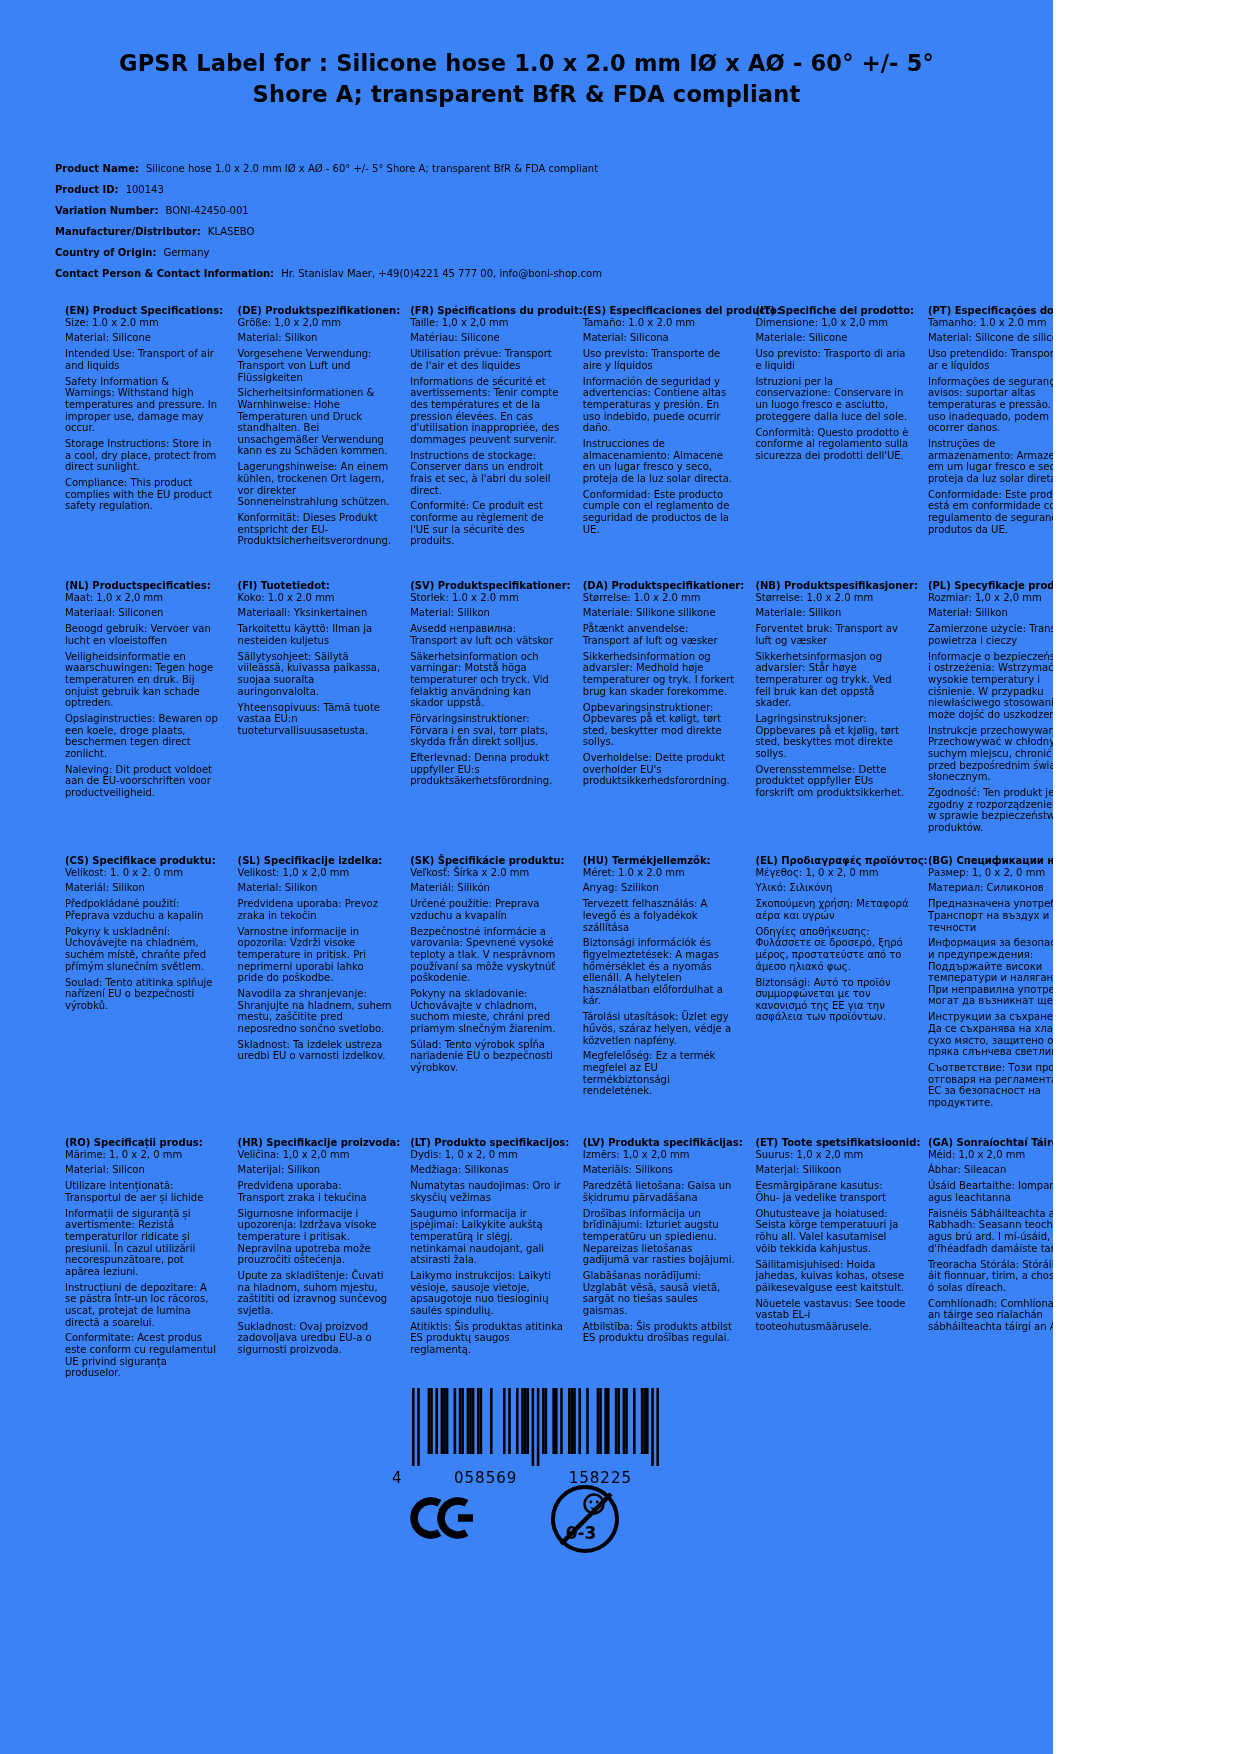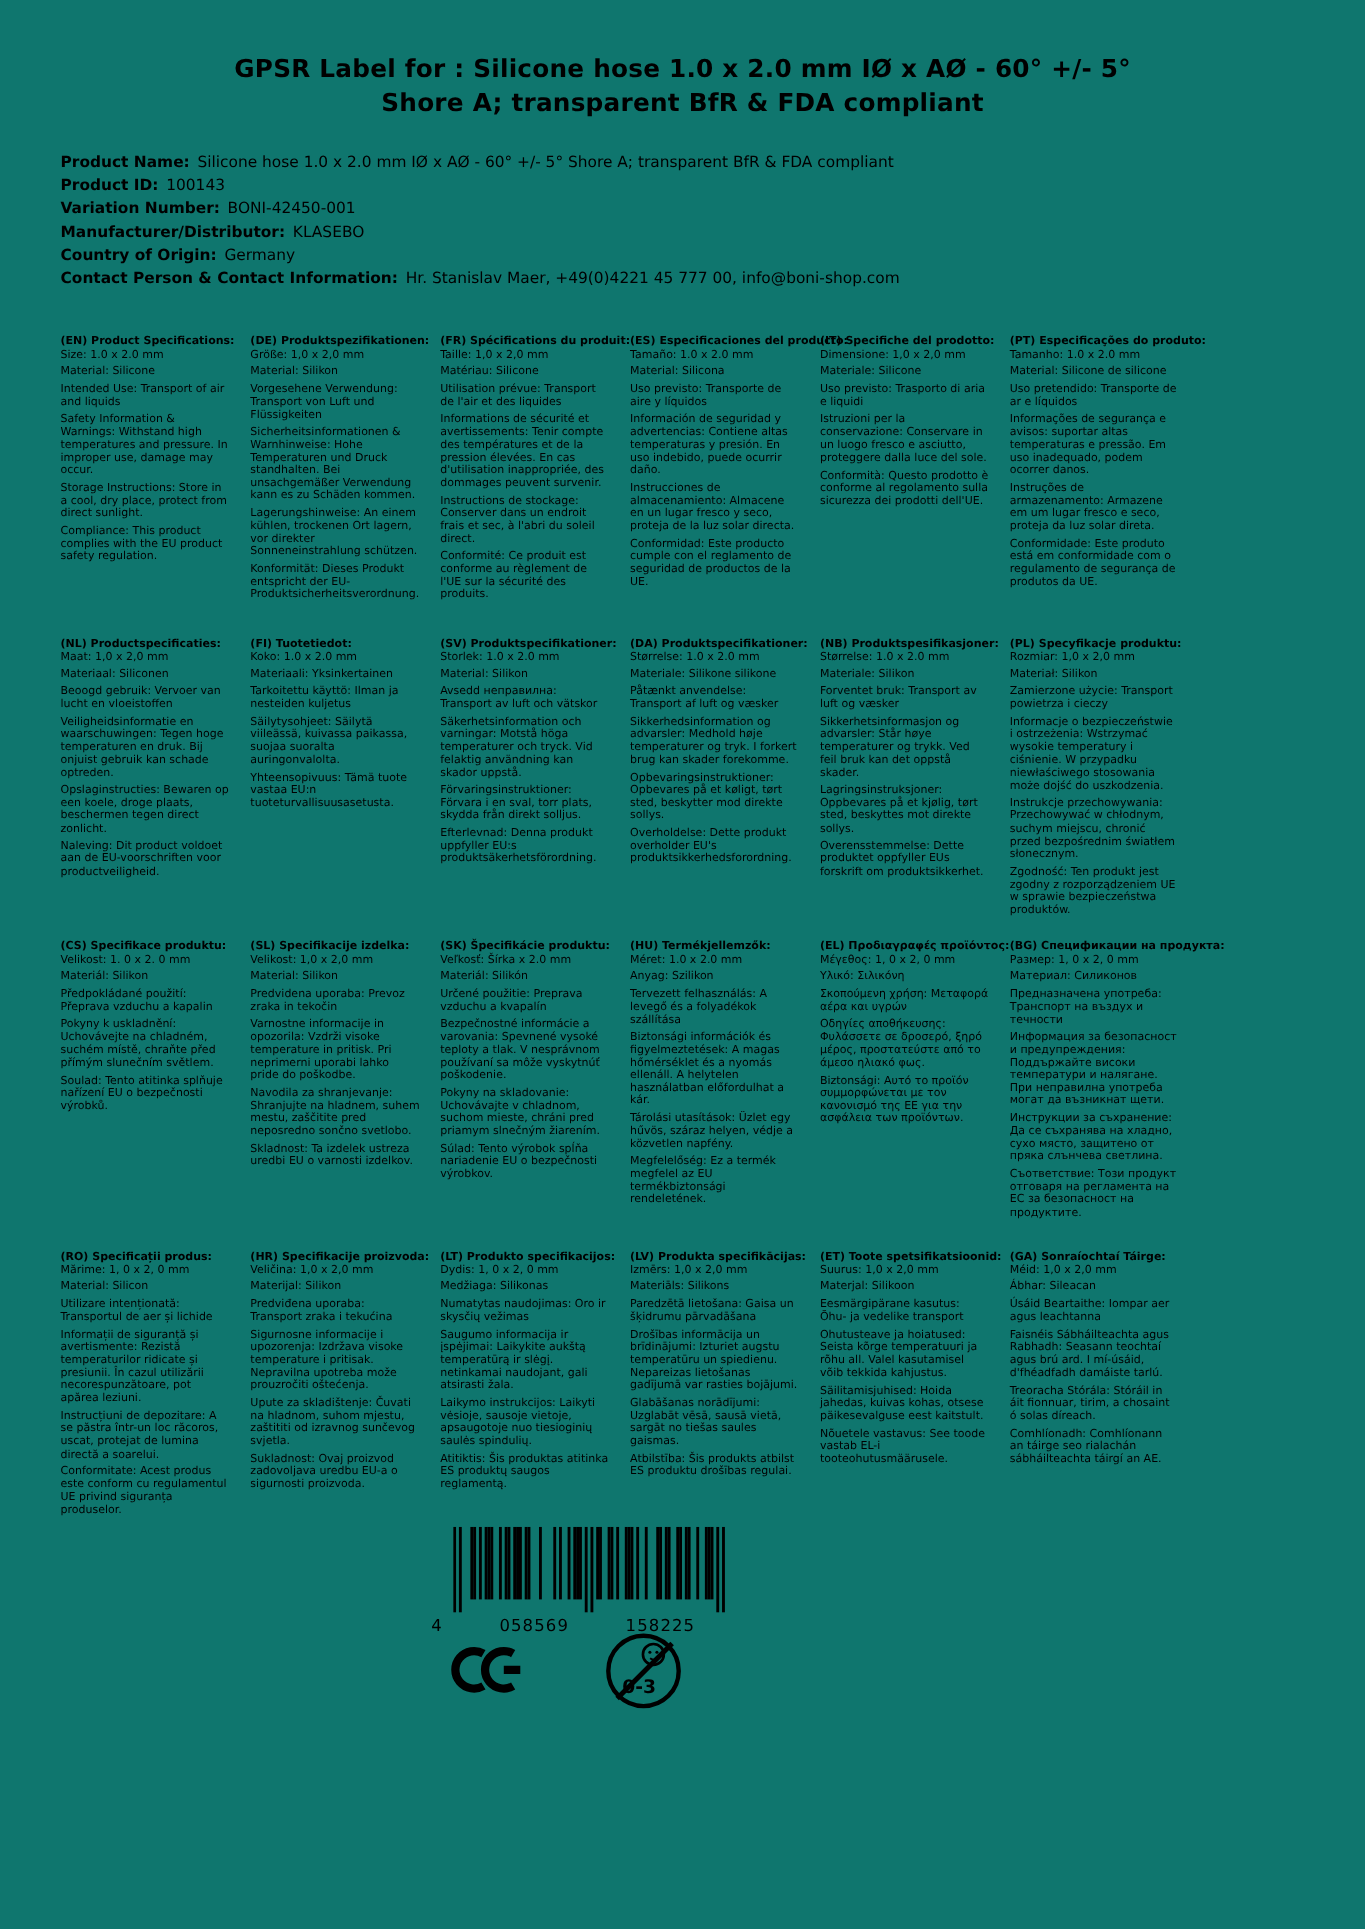--- a/index.html
+++ b/index.html
@@ -1,25 +1,25 @@
 <!DOCTYPE html>
 <html><head>
 <meta charset="utf-8">
 <style>
   *{box-sizing:border-box;margin:0;padding:0}
   html,body{background:#ffffff}
   body{font-family:"DejaVu Sans",sans-serif;color:#000}
-  #page{position:relative;width:1241px;height:1754px;background:#0f766e;overflow:hidden}
+  #page{position:relative;width:1053px;height:1754px;background:#3b82f6;overflow:hidden}
   .title{position:absolute;top:48px;left:0;width:100%;text-align:center;
          font-size:22.5px;font-weight:bold;line-height:31px;letter-spacing:0.2px}
-  .product-info{position:absolute;top:138px;left:55px;font-size:14px;line-height:21px}
+  .product-info{position:absolute;top:158px;left:55px;font-size:10px;line-height:21px}
   .info-row{white-space:nowrap}
   .info-label{font-weight:bold}
   .info-value{margin-left:7px}
-  .spec-grid{position:absolute;top:305px;left:55px;width:1140px;display:grid;
+  .spec-grid{position:absolute;top:305px;left:65px;width:1140px;display:grid;
              grid-template-columns:repeat(6,172.6px);
              grid-template-rows:275px 275px 282px auto;align-items:start}
   .spec-cell{width:154px;font-size:10px;line-height:11.6px}
   .spec-heading{font-weight:bold;white-space:nowrap}
   .spec-para{margin:0 0 4.3px 0}
   .barcode-wrap{position:absolute;left:392px;top:1388px;width:280px}
   .barcode-svg{display:block;margin-left:20px;fill:#000}
   .barcode-nums{display:flex;justify-content:space-between;width:240px;
                 font-size:15px;margin-top:3px;letter-spacing:1px}
   .ce{position:absolute;left:410px;top:1492px}

